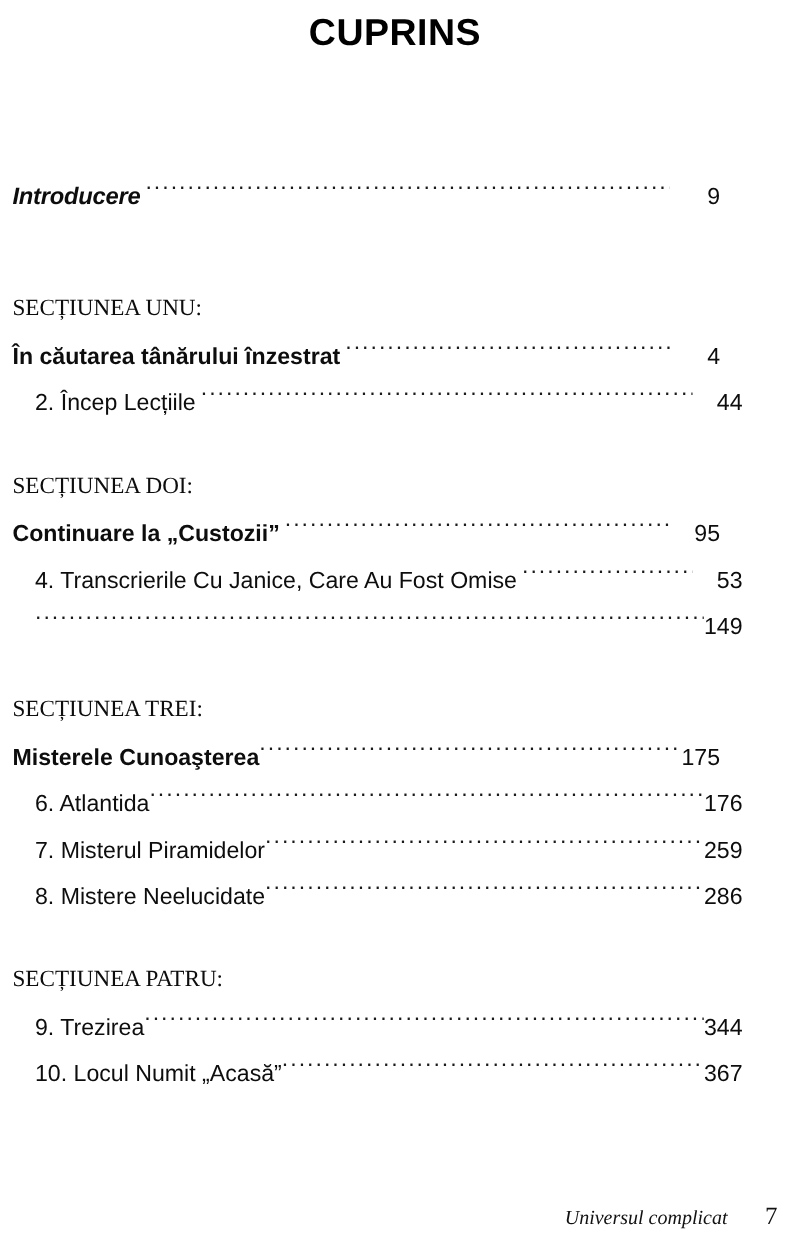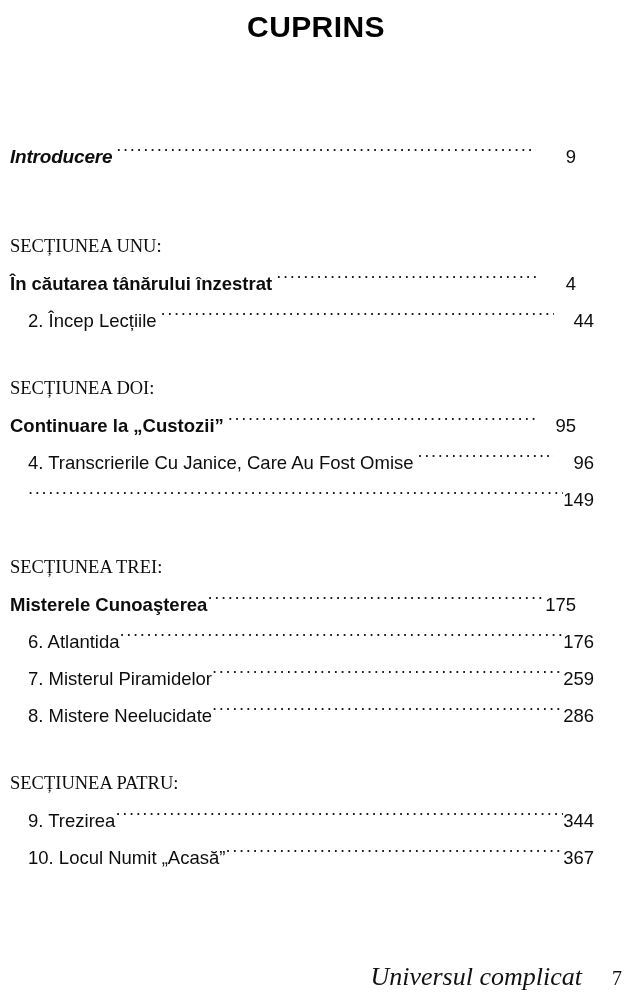--- a/index.html
+++ b/index.html
@@ -131,21 +131,21 @@
     left: 10px;
     right: 10px;
     top: 962px;
     display: flex;
     justify-content: flex-end;
     align-items: baseline;
     font-family: "Liberation Serif", serif;
   }
   .footer .book-title {
     font-style: italic;
-    font-size: 26px;
+    font-size: 16px;
     color: #111;
   }
   .footer .folio {
     font-style: normal;
     font-size: 20px;
     margin-left: 26px;
     min-width: 14px;
     text-align: right;
     color: #111;
   }
@@ -186,21 +186,21 @@
     <div class="group">
       <div class="section-head">SECȚIUNEA DOI:</div>
       <div class="row section-title loose">
         <span class="label">Continuare la „Custozii”</span>
         <span class="leader"></span>
         <span class="pageno">95</span>
       </div>
       <div class="row chapter loose">
         <span class="label">4. Transcrierile Cu Janice, Care Au Fost Omise</span>
         <span class="leader"></span>
-        <span class="pageno">96</span>
+        <span class="pageno">53</span>
       </div>
       <div class="row chapter tight">
         <span class="leader"></span>
         <span class="pageno">149</span>
       </div>
     </div>
 
     <div class="gap-section"></div>
 
     <div class="group">

